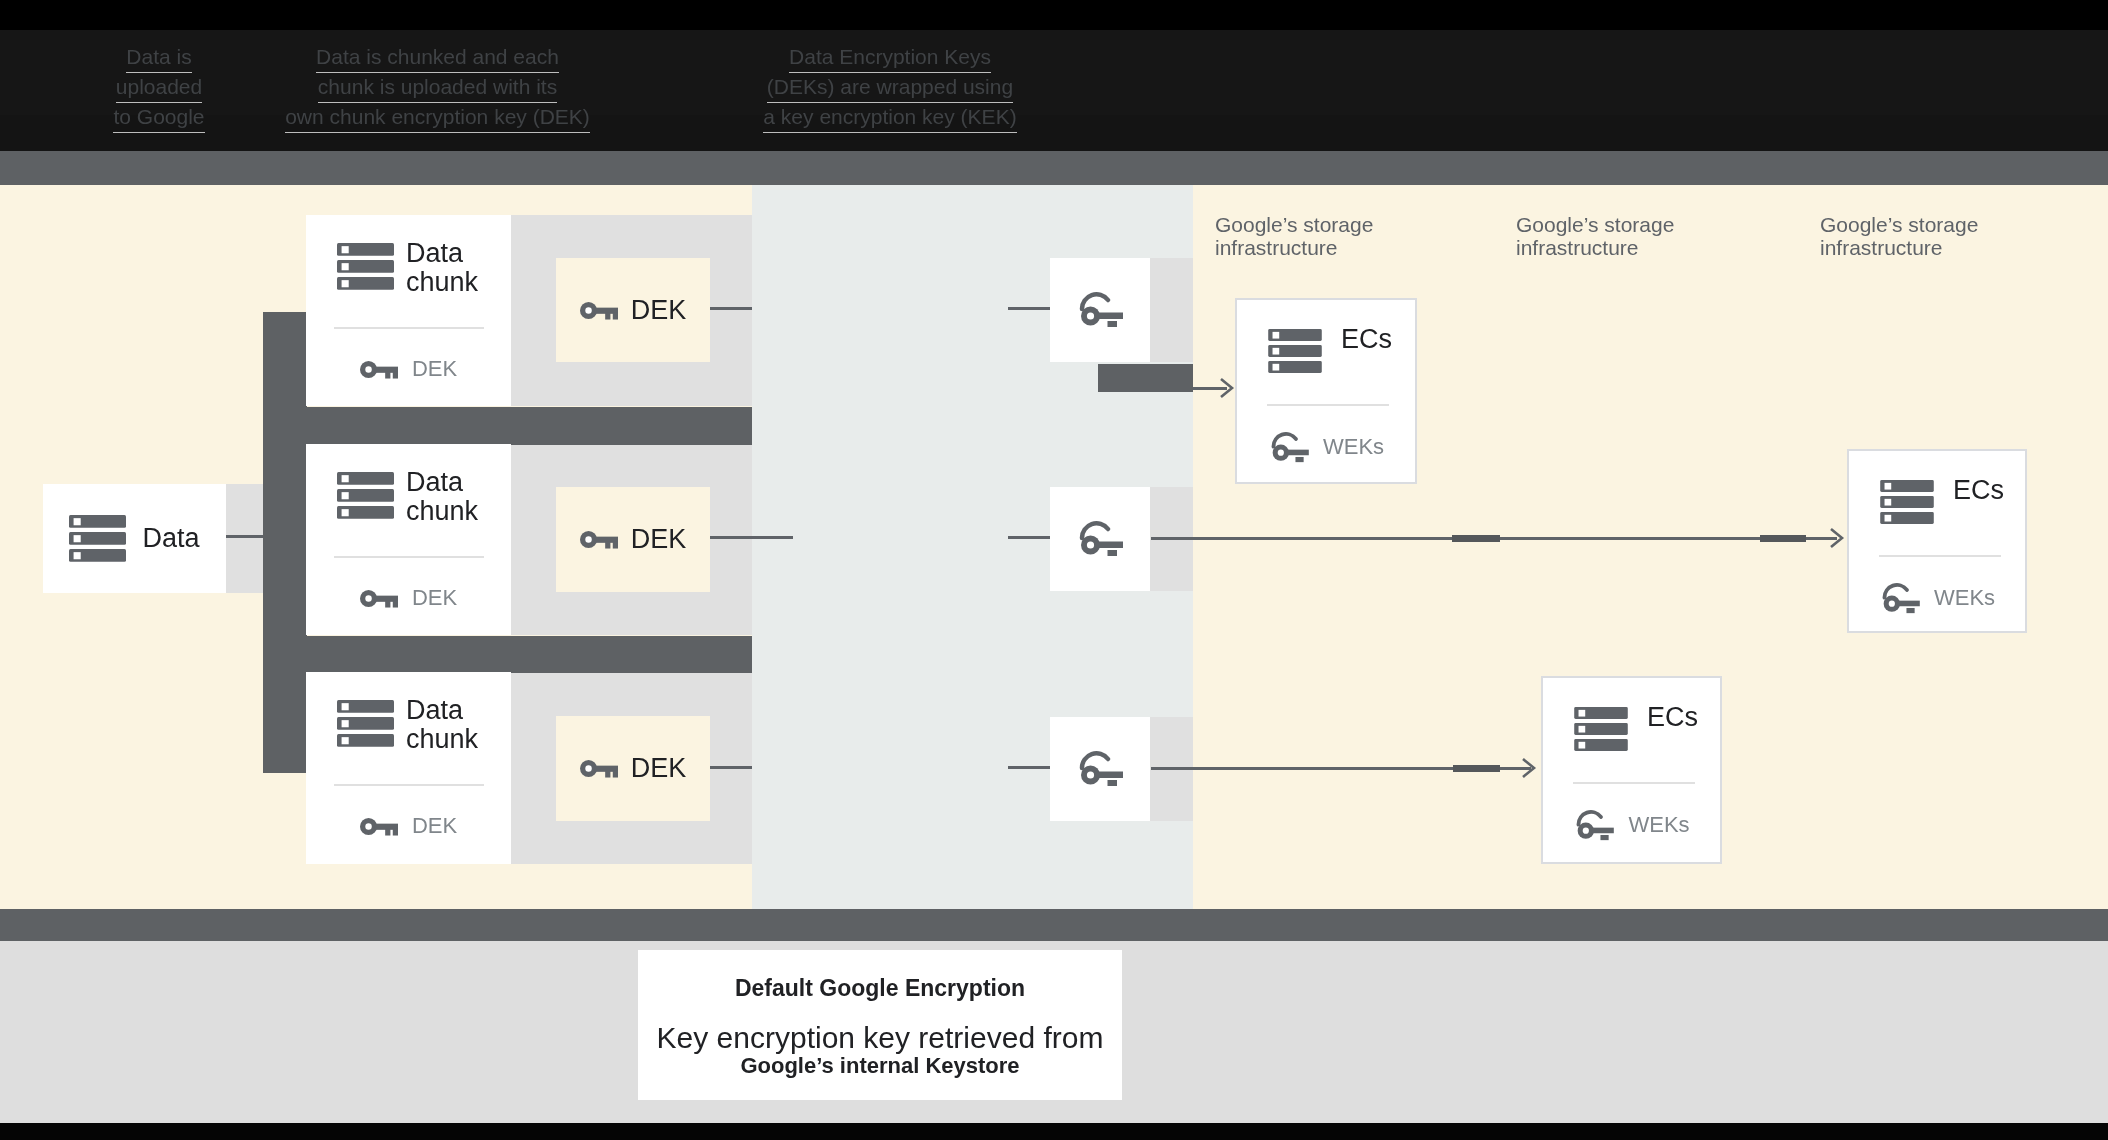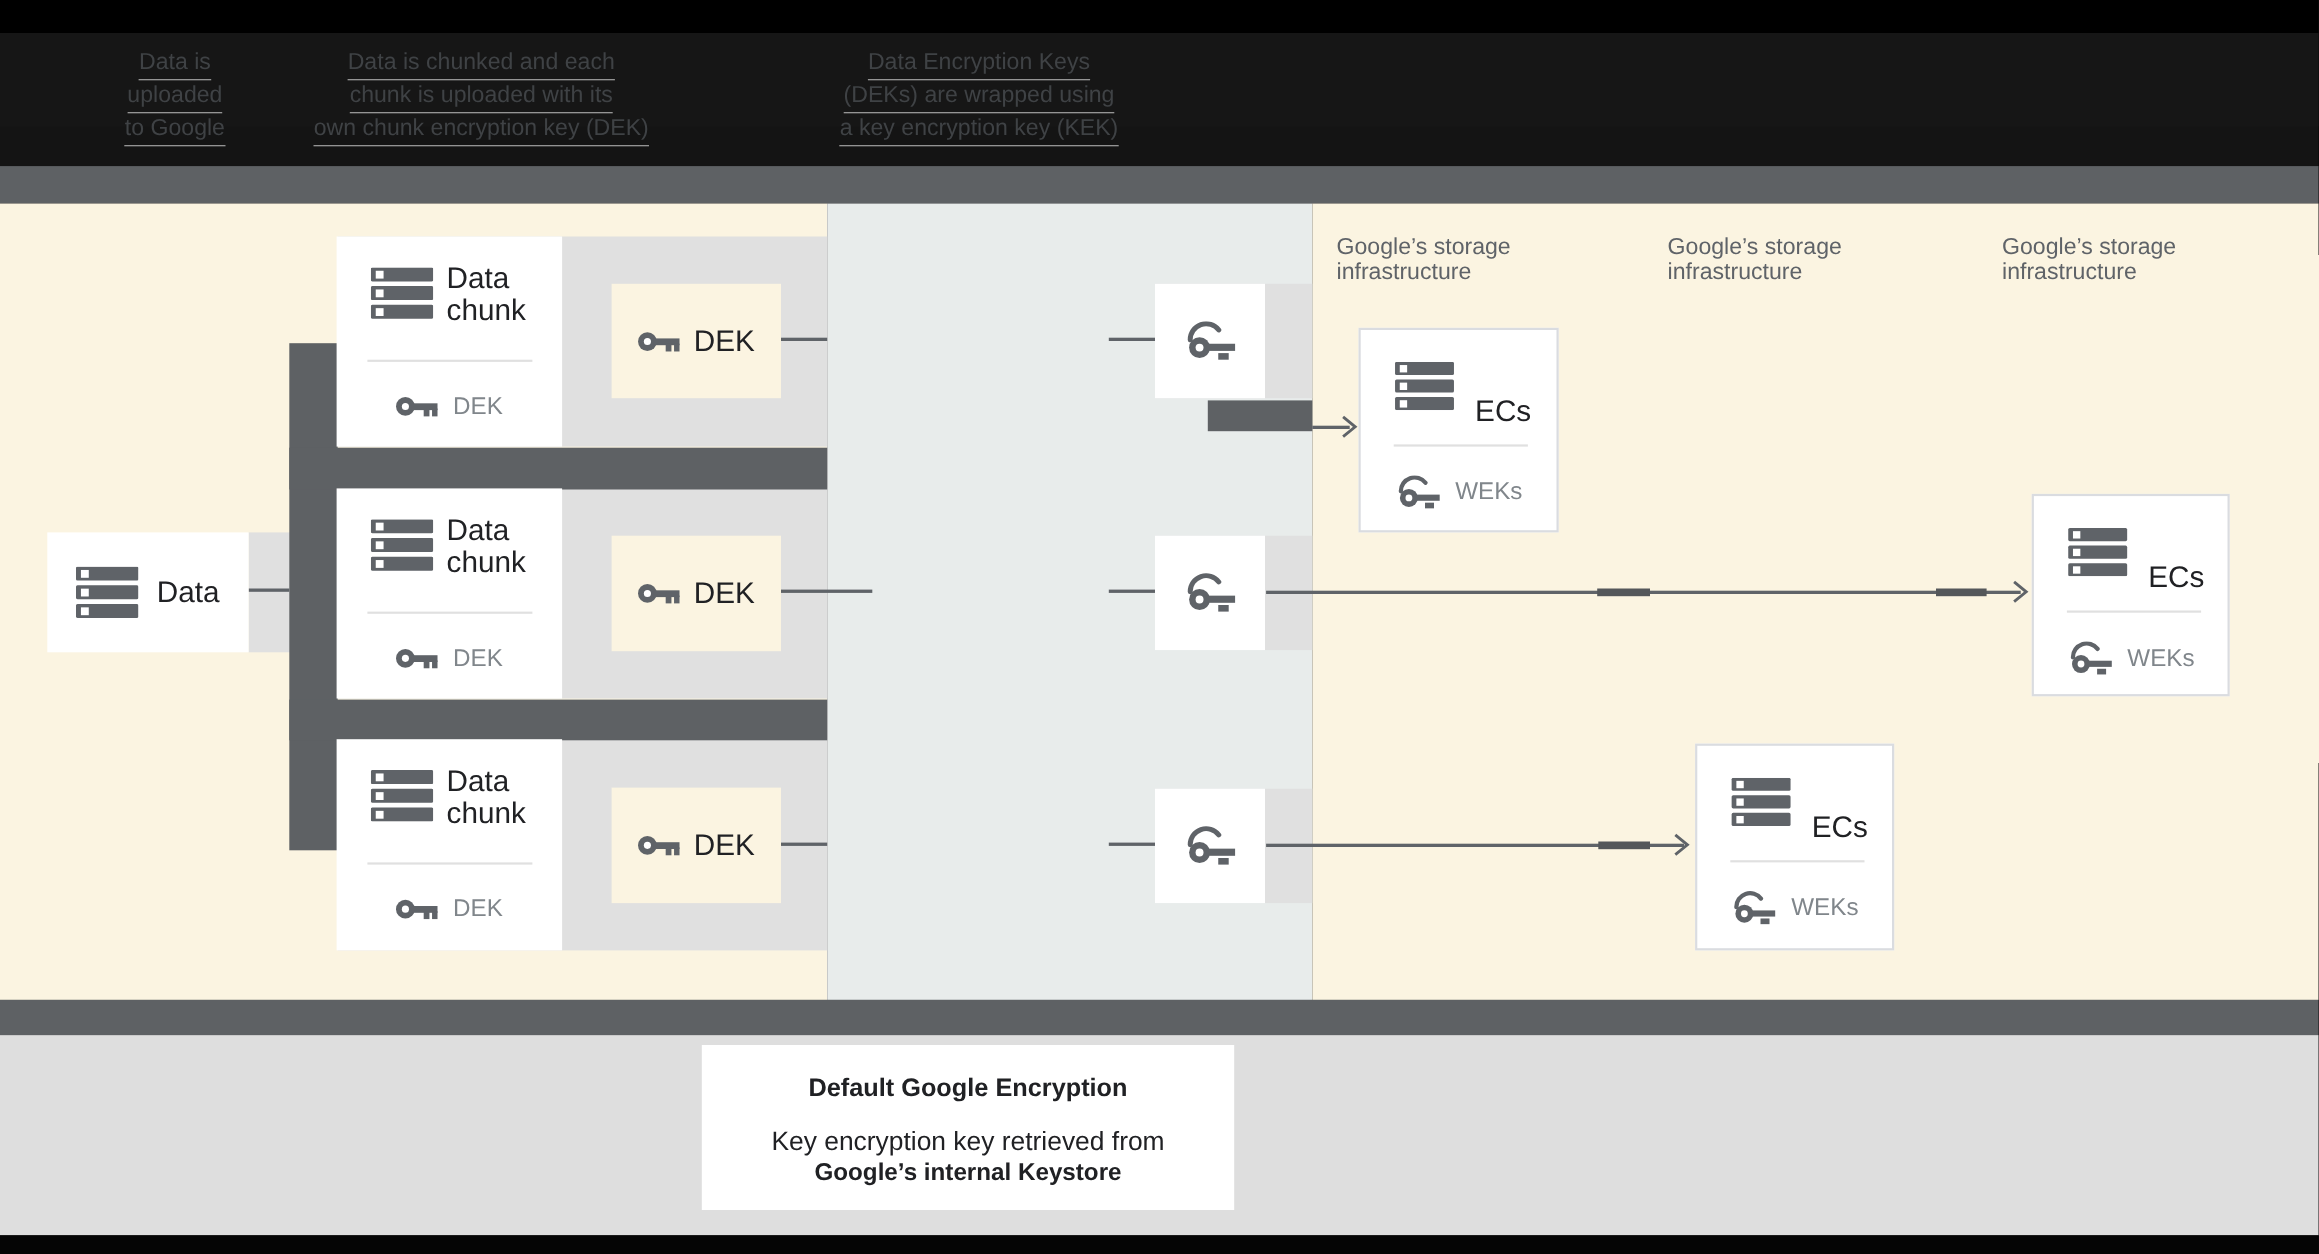--- a/index.html
+++ b/index.html
@@ -33,31 +33,31 @@
   .databox{position:absolute;background:#fff;display:flex;align-items:center;justify-content:center;gap:16px;}
 
   .label-lg{font-size:27px;color:#202124;}
   .label-sm{font-size:22px;color:#80868b;}
   .divider{position:absolute;height:2px;background:#e0e0e0;}
   .chunk .title{position:absolute;left:100px;top:24px;font-size:27px;line-height:29px;color:#202124;}
   .chunk .i-stack{position:absolute;left:31px;top:28px;}
   .chunk .bottomrow{position:absolute;left:0;top:132px;width:100%;height:44px;
                     display:flex;align-items:center;justify-content:center;gap:14px;}
   .ecsbox .i-stack{position:absolute;left:30px;top:29px;}
-  .ecsbox .title{position:absolute;left:104px;top:59px;font-size:27px;color:#202124;}
+  .ecsbox .title{position:absolute;left:104px;top:24px;font-size:27px;color:#202124;}
   .ecsbox .bottomrow{position:absolute;left:0;top:122px;width:100%;height:50px;
                      display:flex;align-items:center;justify-content:center;gap:13px;}
   .storelabel{position:absolute;font-size:21px;line-height:23px;color:#5f6368;}
 
   
   #footer{position:absolute;left:0;top:941px;width:2108px;height:182px;background:#dedede;}
   #caption{position:absolute;left:638px;top:9px;width:484px;height:150px;background:#fff;
            text-align:center;color:#202124;}
   #caption .cap-title{margin-top:23px;font-size:23px;font-weight:bold;line-height:30px;}
-  #caption .cap-sub{margin-top:21px;font-size:24px;line-height:28px;}
+  #caption .cap-sub{margin-top:21px;font-size:30px;line-height:28px;}
   #caption .cap-sub2{font-size:22px;line-height:28px;font-weight:bold;}
   #bottomblack{position:absolute;left:0;top:1123px;width:2108px;height:17px;background:#050505;}
 </style>
 </head>
 <body>
 
 <svg width="0" height="0" style="position:absolute">
   <symbol id="sym-stack" viewBox="0 0 56 46">
     <g fill="#5f6368">
       <rect x="0" y="0" width="56" height="12.5" rx="1.5"></rect>

